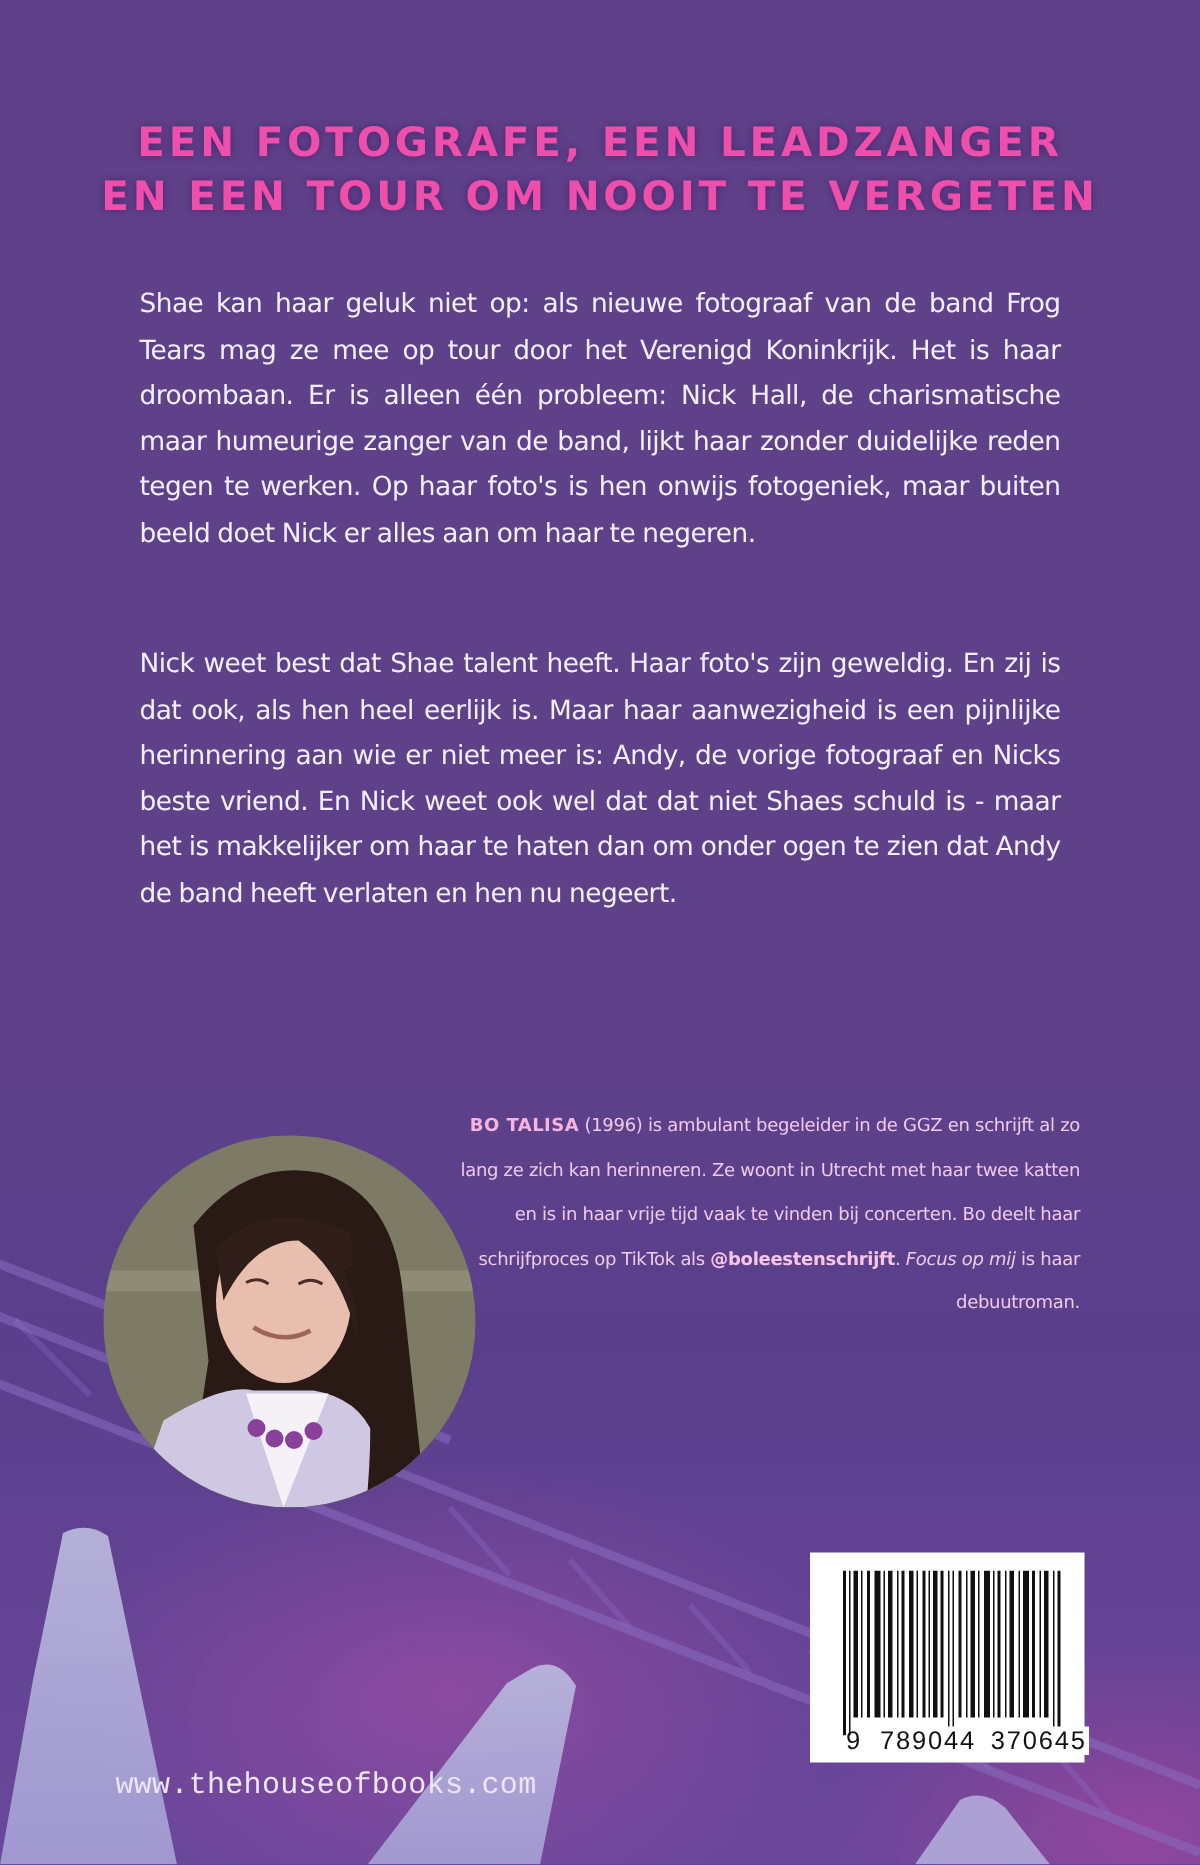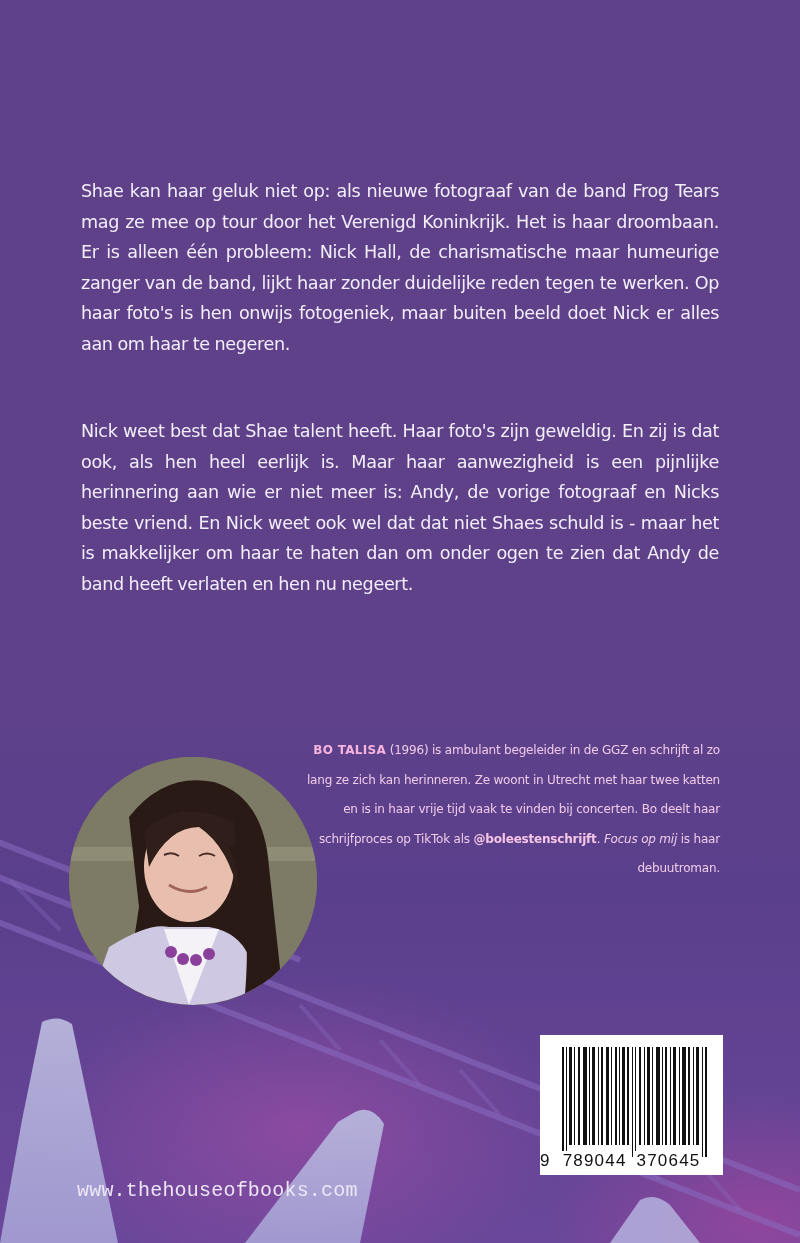--- a/index.html
+++ b/index.html
@@ -25,21 +25,21 @@
       text-shadow: 0 0 6px rgba(60,20,90,0.6);
     }
     .headline div { white-space: nowrap; }
 
     .blurb {
       position: absolute; left: 77px; width: 646px;
       color: #f3eefa; font-family: "DejaVu Sans", sans-serif;
       font-size: 17.6px; line-height: 30.5px; text-align: justify;
       letter-spacing: -0.35px; word-spacing: -0.5px;
     }
-    .blurb p { margin: 4px; }
+    .blurb p { margin: 16px; }
     #p1 { top: 172px; }
     #p2 { top: 412px; }
     #p3 { top: 623px; }
 
     .author-photo {
       position: absolute; left: 69px; top: 757px; width: 248px; height: 248px;
       border-radius: 50%; overflow: hidden;
       background: radial-gradient(circle at 50% 40%, #8c8a76 0%, #6f6d5d 60%, #5a5849 100%);
     }
     .author-photo svg { width: 100%; height: 100%; display: block; }
@@ -55,21 +55,21 @@
     .bio em { font-style: italic; }
 
     .barcode-box {
       position: absolute; left: 540px; top: 1035px; width: 183px; height: 140px;
       background: #ffffff;
     }
     .barcode-bars { position: absolute; left: 20px; top: 12px; width: 150px; height: 110px; }
     .barcode-num {
       position: absolute; left: 0; right: 0; bottom: 4px;
       font-family: "Liberation Sans", sans-serif; font-size: 17px; color: #111;
-      letter-spacing: 1.2px; padding-left: 0;
+      letter-spacing: 1.2px; padding-left: 24px;
     }
     .barcode-num .lead { margin-right: 10px; }
     .barcode-num span.grp { background: #fff; padding: 0 2px; }
 
     .website {
       position: absolute; left: 77px; top: 1179px;
       color: #ece6f6; font-family: Liberation Mono, monospace;
       font-size: 20px; letter-spacing: 0.2px;
     }
   </style>
@@ -102,20 +102,24 @@
       <line x1="90" y1="905" x2="140" y2="955"></line>
     </g>
 
     <g>
       <path d="M42,1022 Q58,1014 72,1024 L118,1243 L0,1243 L22,1120 Z" fill="url(#lightbeam)"></path>
       <path d="M355,1112 Q372,1104 384,1124 L360,1243 L245,1243 L338,1122 Z" fill="url(#lightbeam)"></path>
       <path d="M640,1200 Q655,1192 670,1205 L700,1243 L610,1243 Z" fill="#b5b1de" opacity="0.85"></path>
     </g>
   </svg>
 
+  <div class="headline">
+    <div>EEN FOTOGRAFE, EEN LEADZANGER</div>
+    <div>EN EEN TOUR OM NOOIT TE VERGETEN</div>
+  </div>
 
   <div class="blurb" id="p1">
     <p>Shae kan haar geluk niet op: als nieuwe fotograaf van de band Frog Tears mag ze mee op tour door het Verenigd Koninkrijk. Het is haar droombaan. Er is alleen één probleem: Nick Hall, de charismatische maar humeurige zanger van de band, lijkt haar zonder duidelijke reden tegen te werken. Op haar foto's is hen onwijs fotogeniek, maar buiten beeld doet Nick er alles aan om haar te negeren.</p>
   </div>
   <div class="blurb" id="p2">
     <p>Nick weet best dat Shae talent heeft. Haar foto's zijn geweldig. En zij is dat ook, als hen heel eerlijk is. Maar haar aanwezigheid is een pijnlijke herinnering aan wie er niet meer is: Andy, de vorige fotograaf en Nicks beste vriend. En Nick weet ook wel dat dat niet Shaes schuld is - maar het is makkelijker om haar te haten dan om onder ogen te zien dat Andy de band heeft verlaten en hen nu negeert.</p>
   </div>
 
   <div class="author-photo">
     <svg viewBox="0 0 248 248" xmlns="http://www.w3.org/2000/svg">

